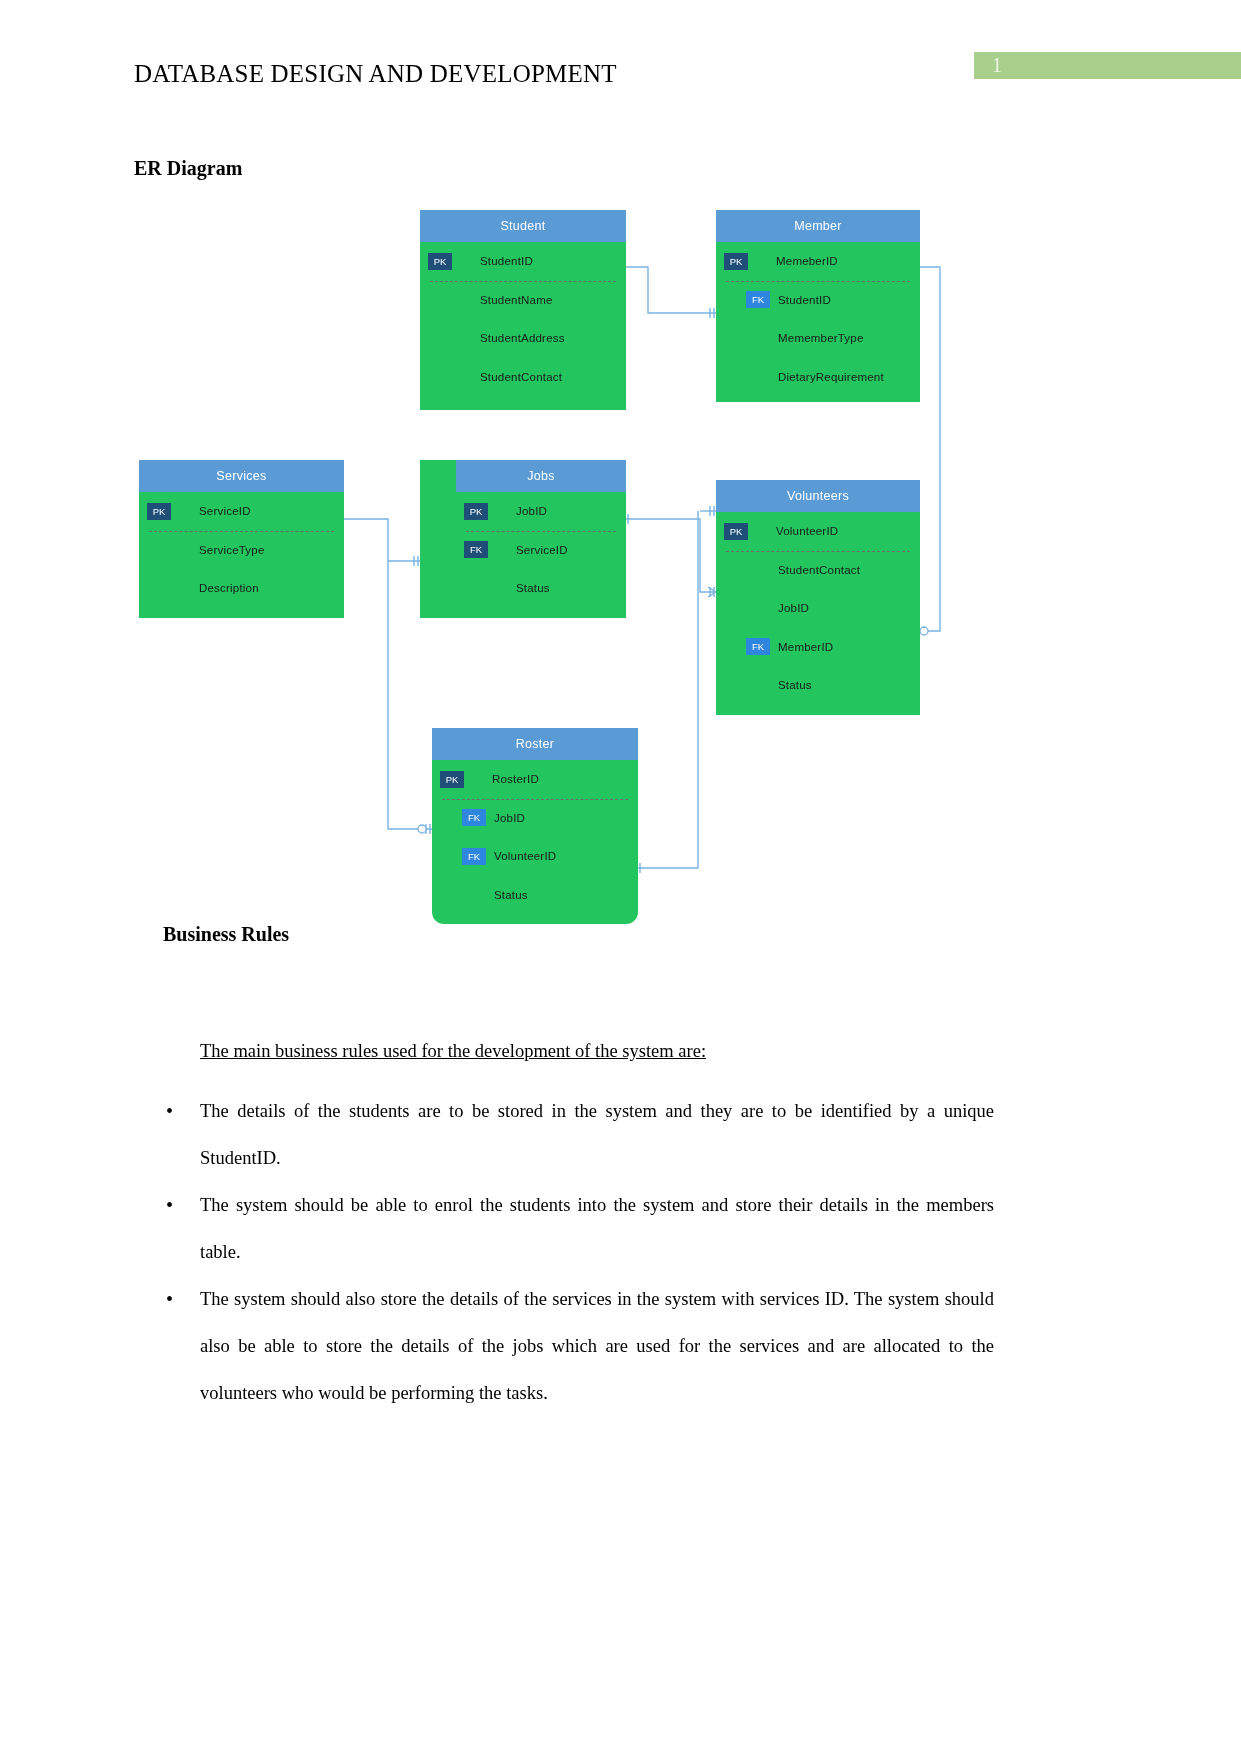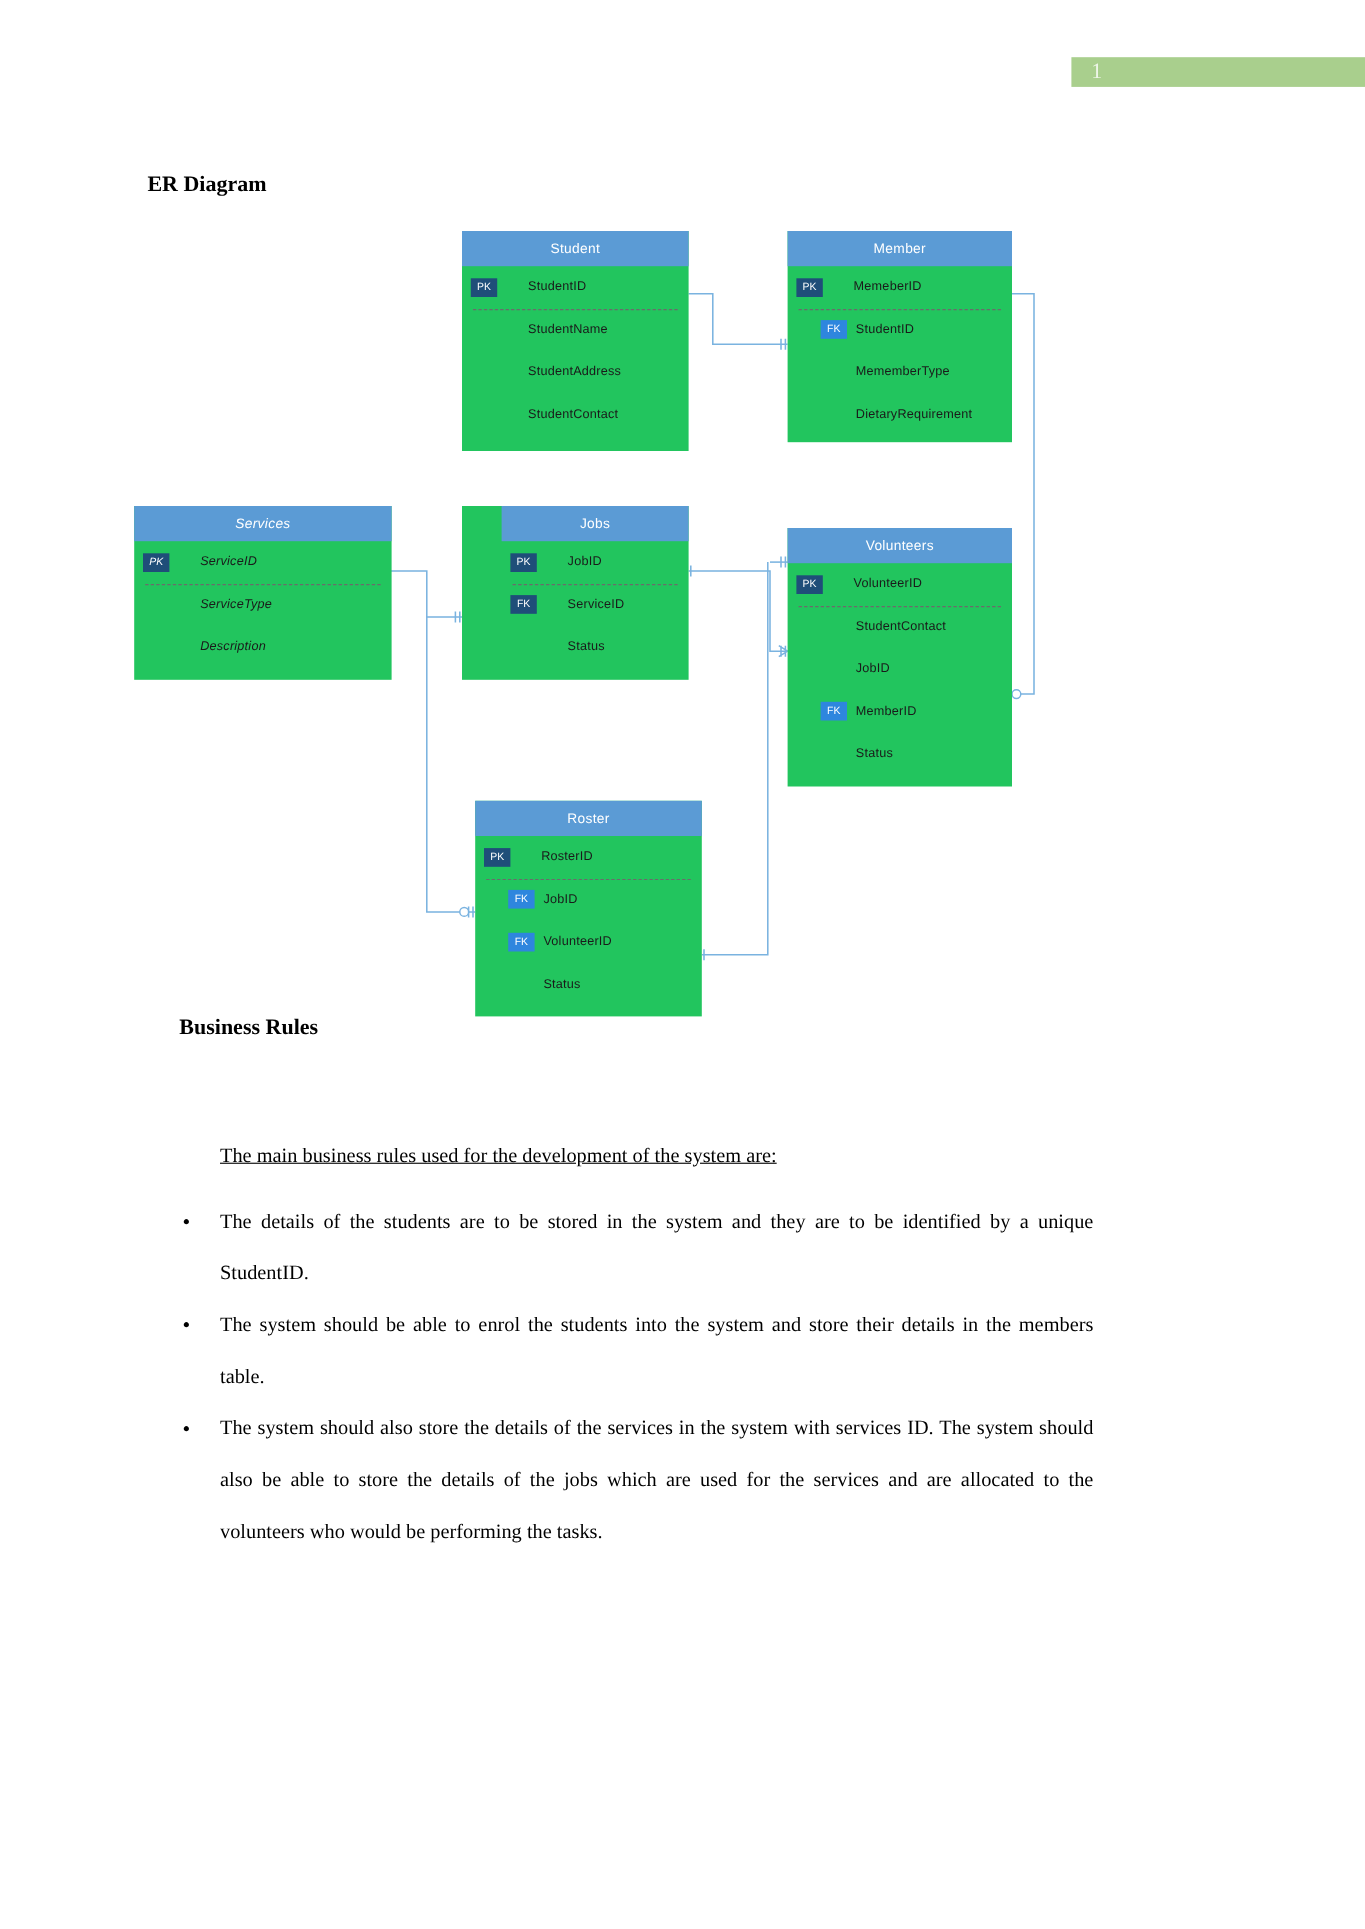--- a/index.html
+++ b/index.html
@@ -171,20 +171,21 @@
     left: 32px;
     top: 0;
     font-size: 20px;
     line-height: 47px;
   }
 </style>
 </head>
 <body>
 
 <div class="doc-header">
+  <div class="doc-title">DATABASE DESIGN AND DEVELOPMENT</div>
   <div class="page-badge">
     <span class="page-badge-num">1</span>
   </div>
 </div>
 
 <div class="heading" id="heading-er">ER Diagram</div>
 <div class="heading" id="heading-rules">Business Rules</div>
 
 <div class="er-canvas">
 
@@ -257,21 +258,21 @@
       </div>
       <div class="field">
         <span class="field-name indent">MememberType</span>
       </div>
       <div class="field">
         <span class="field-name indent">DietaryRequirement</span>
       </div>
     </div>
   </div>
 
-  <div class="entity" style="left:122px; top:265px; width:234px; height:158px;font-style:italic;">
+  <div class="entity" style="left:139px; top:265px; width:205px; height:158px;">
     <div class="entity-header">Services</div>
     <div class="entity-body">
       <div class="field">
         <span class="key-badge key-pk">PK</span>
         <span class="field-name">ServiceID</span>
       </div>
       <div class="pk-sep" style="top:38.5px;"></div>
       <div class="field">
         <span class="field-name">ServiceType</span>
       </div>
@@ -316,21 +317,21 @@
       <div class="field">
         <span class="key-badge key-fk">FK</span>
         <span class="field-name indent">MemberID</span>
       </div>
       <div class="field">
         <span class="field-name indent">Status</span>
       </div>
     </div>
   </div>
 
-  <div class="entity" style="left:432px; top:533px; width:206px; height:196px;">
+  <div class="entity" style="left:432px; top:533px; width:206px; height:196px;border-radius:12px;">
     <div class="entity-header">Roster</div>
     <div class="entity-body">
       <div class="field">
         <span class="key-badge key-pk">PK</span>
         <span class="field-name">RosterID</span>
       </div>
       <div class="pk-sep" style="top:38.5px;"></div>
       <div class="field">
         <span class="key-badge key-fk">FK</span>
         <span class="field-name indent">JobID</span>

